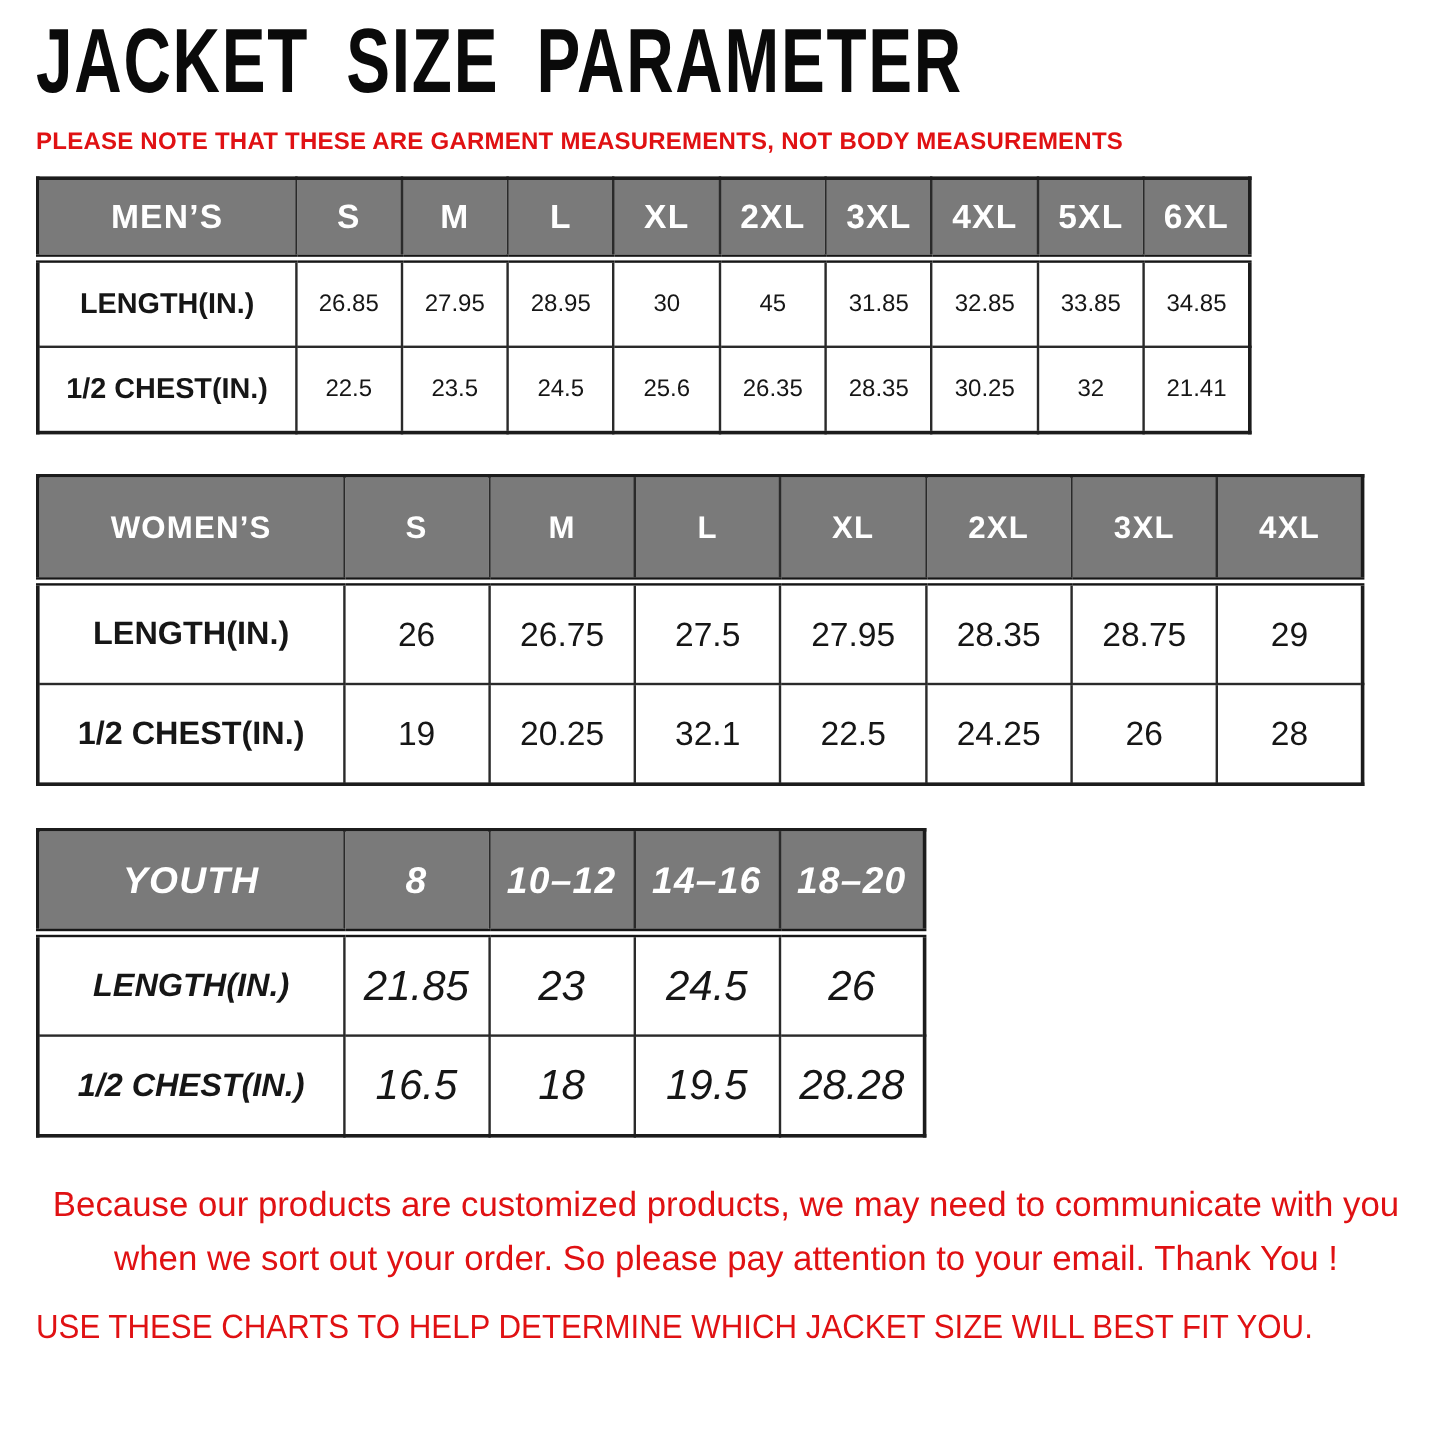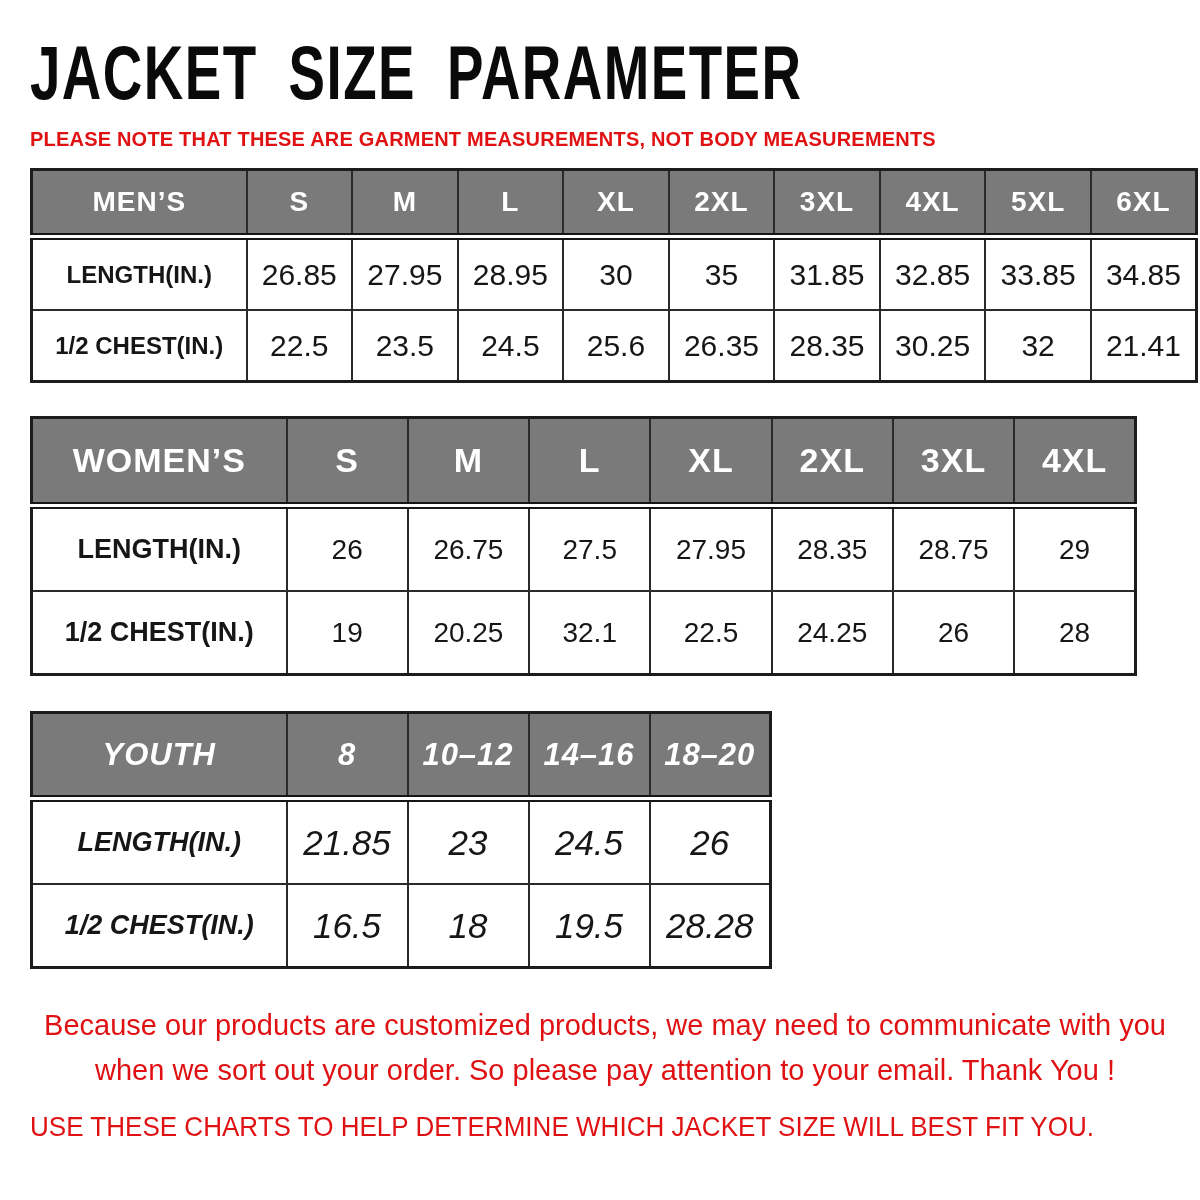--- a/index.html
+++ b/index.html
@@ -10,21 +10,21 @@
   .page {
     position: relative;
     width: 1200px;
     height: 1200px;
     background: #ffffff;
     font-family: "Liberation Sans", sans-serif;
     overflow: hidden;
   }
   
   .title-wrap {
-    padding: 37px 0 0 30px;
+    padding: 16px 0 0 30px;
     height: 84px;
   }
   .title {
     display: inline-block;
     transform: scaleX(0.72);
     transform-origin: 0 50%;
     white-space: nowrap;
     font-size: 76px;
     line-height: 0.95;
     font-weight: bold;
@@ -61,28 +61,28 @@
     background: var(--gray);
     color: #ffffff;
     font-weight: bold;
     letter-spacing: 1px;
     border-bottom: 7px double #161616;
   }
   table.size-tbl td.row-label {
     font-weight: bold;
   }
   
-  .tbl-mens { width: 1168px; margin-top: 14px; }
+  .tbl-mens { width: 1013px; margin-top: 14px; }
   .tbl-mens th { height: 62px; font-size: 28px; }
-  .tbl-mens td { height: 69px; font-size: 30px; }
+  .tbl-mens td { height: 69px; font-size: 20px; }
   .tbl-mens td.row-label { font-size: 24px; }
   .tbl-mens col.c-first { width: 215px; }
   
   .tbl-womens { width: 1107px; margin-top: 33px; }
-  .tbl-womens th { height: 83px; font-size: 34px; }
+  .tbl-womens th { height: 83px; font-size: 26px; }
   .tbl-womens td { height: 81px; font-size: 28px; }
   .tbl-womens td.row-label { font-size: 27px; }
   .tbl-womens col.c-first { width: 255px; }
   
   .tbl-youth { width: 742px; margin-top: 35px; font-style: italic; }
   .tbl-youth th { height: 81px; font-size: 31px; }
   .tbl-youth td { height: 81px; font-size: 35px; }
   .tbl-youth td.row-label { font-size: 27px; }
   .tbl-youth col.c-first { width: 255px; }
   
@@ -145,21 +145,21 @@
           <th>6XL</th>
         </tr>
       </thead>
       <tbody>
         <tr>
           <td class="row-label">LENGTH(IN.)</td>
           <td>26.85</td>
           <td>27.95</td>
           <td>28.95</td>
           <td>30</td>
-          <td>35</td>
+          <td>45</td>
           <td>31.85</td>
           <td>32.85</td>
           <td>33.85</td>
           <td>34.85</td>
         </tr>
         <tr>
           <td class="row-label">1/2 CHEST(IN.)</td>
           <td>22.5</td>
           <td>23.5</td>
           <td>24.5</td>

